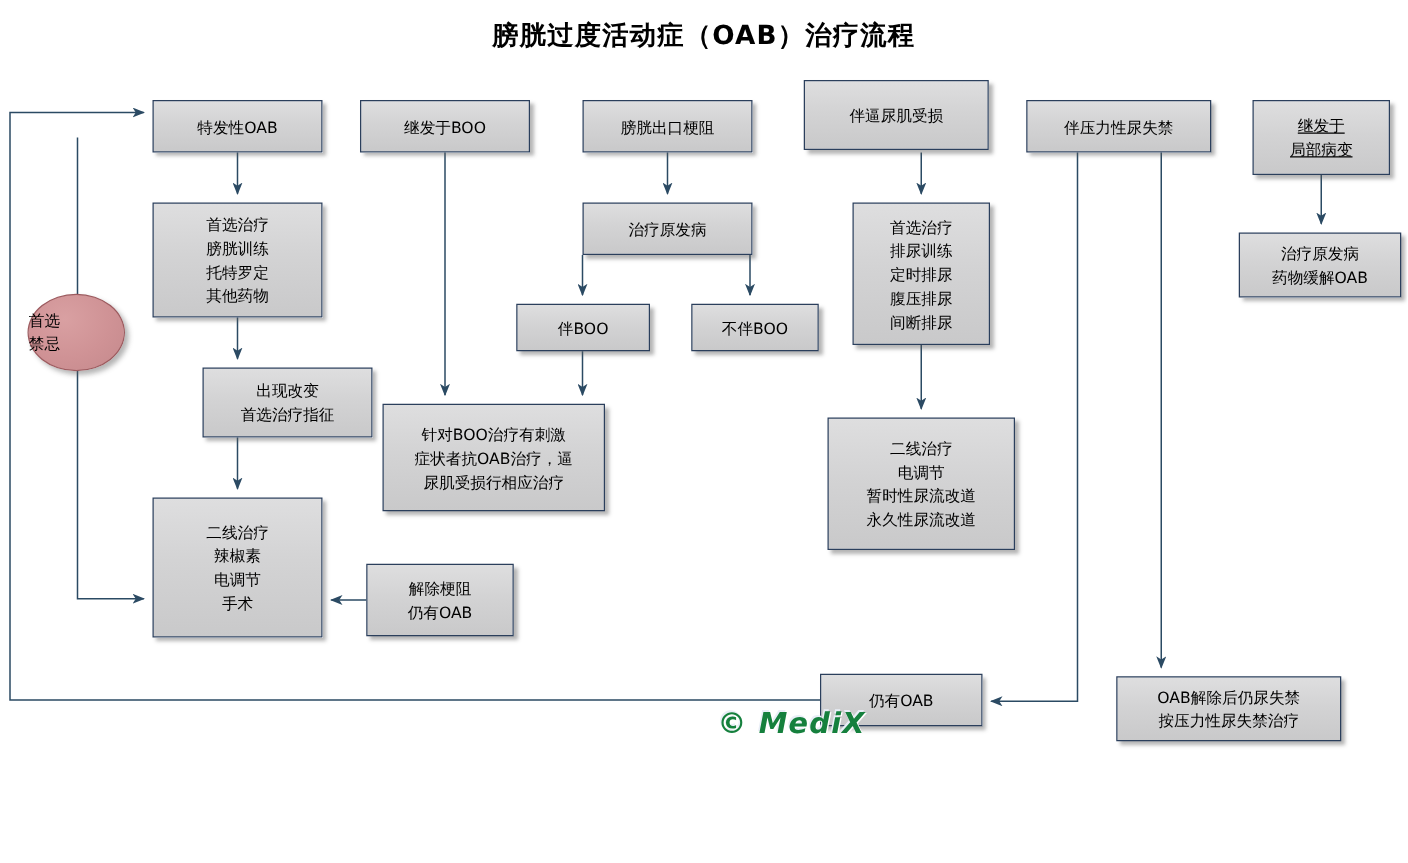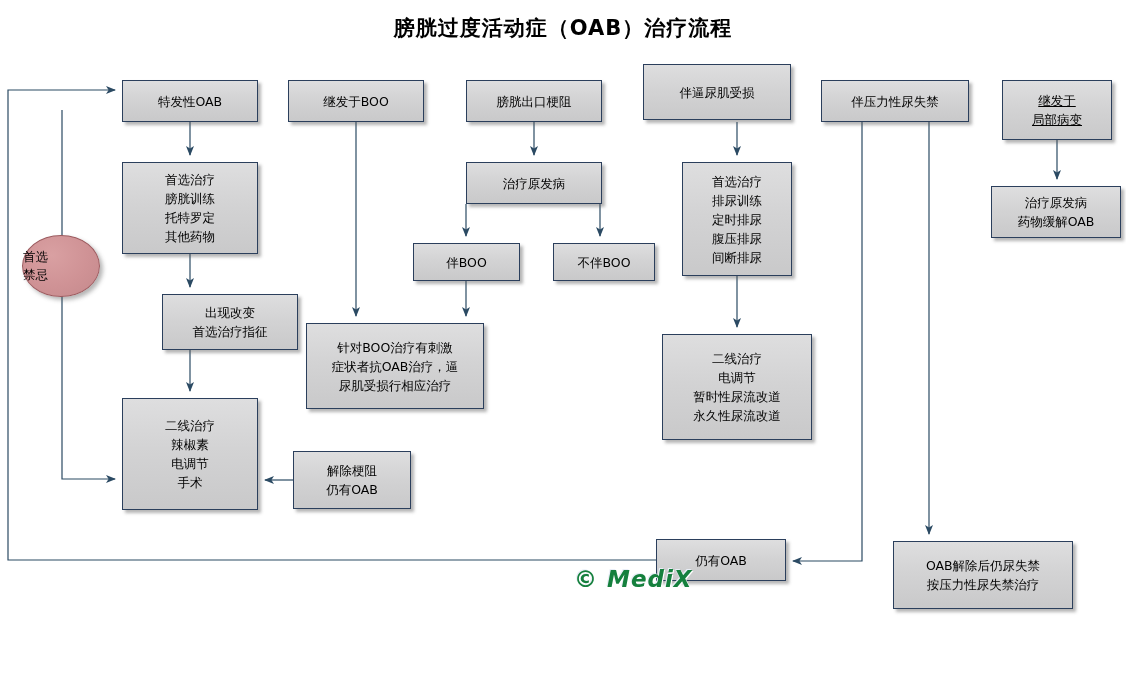--- a/index.html
+++ b/index.html
@@ -157,21 +157,21 @@
 排尿训练
 定时排尿
 腹压排尿
 间断排尿</span></div>
       <div class="node-box" style="left: 662px; top: 334px; width: 150px; height: 106px;"><span>二线治疗
 电调节
 暂时性尿流改道
 永久性尿流改道</span></div>
       <div class="node-box" style="left: 821px; top: 80px; width: 148px; height: 42px;"><span>伴压力性尿失禁</span></div>
       <div class="node-box" style="left: 656px; top: 539px; width: 130px; height: 42px;"><span>仍有OAB</span></div>
-      <div class="node-box" style="left: 893px; top: 541px; width: 180px; height: 68px;"><span>OAB解除后仍尿失禁
+      <div class="node-box" style="left: 893px; top: 541px; width: 180px; height: 52px;"><span>OAB解除后仍尿失禁
 按压力性尿失禁治疗</span></div>
       <div class="node-box" style="left: 1002px; top: 80px; width: 110px; height: 60px; text-decoration: underline;"><span>继发于
 局部病变</span></div>
       <div class="node-box" style="left: 991px; top: 186px; width: 130px; height: 52px;"><span>治疗原发病
 药物缓解OAB</span></div>
     </div>
 
   <div class="watermark">© MediX</div>
 </div>
 

